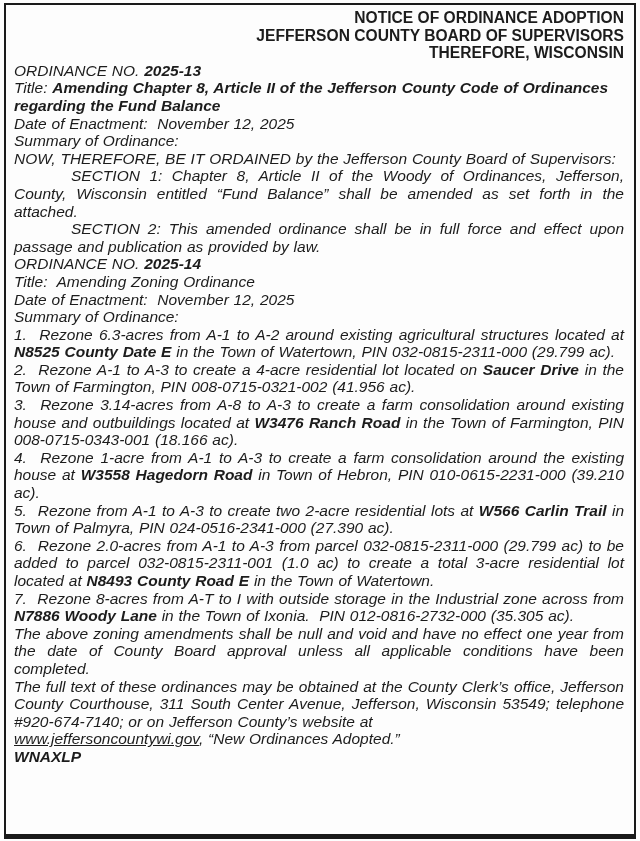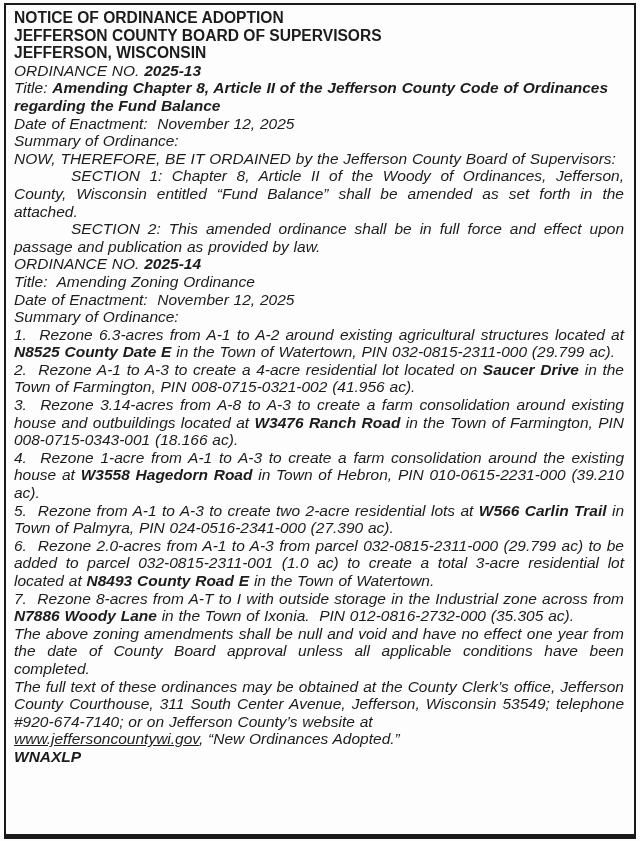--- a/index.html
+++ b/index.html
@@ -22,21 +22,21 @@
     left: 4px;
     right: 4px;
     bottom: 2px;
     border: 2px solid #1a1a1a;
     border-bottom-width: 5px;
     background: #fdfdfd;
     padding: 4px 10px 2px 8px;
     box-sizing: border-box;
   }
   .hline {
-    text-align: left;
+    text-align: right;
     font-weight: bold;
     font-size: 15.6px;
     line-height: 17.6px;
     white-space: pre-wrap;
   }
   .para {
     margin: 0;
     font-size: 15.5px;
     line-height: 17.6px;
     text-align: justify;
@@ -51,21 +51,21 @@
   .u { text-decoration: underline; }
 </style>
 </head>
 <body>
 
 <div class="page">
   <div class="notice-box">
 
     <div class="hline">NOTICE OF ORDINANCE ADOPTION</div>
     <div class="hline">JEFFERSON COUNTY BOARD OF SUPERVISORS</div>
-    <div class="hline">JEFFERSON, WISCONSIN</div>
+    <div class="hline">THEREFORE, WISCONSIN</div>
 
     <p class="para left"><span>ORDINANCE NO. </span><span class="b">2025-13</span></p>
     <p class="para left"><span>Title: </span><span class="b">Amending Chapter 8, Article II of the Jefferson County Code of Ordinances regarding the Fund Balance</span></p>
     <p class="para left"><span>Date of Enactment:  November 12, 2025</span></p>
     <p class="para left"><span>Summary of Ordinance:</span></p>
     <p class="para left"><span>NOW, THEREFORE, BE IT ORDAINED by the Jefferson County Board of Supervisors:</span></p>
     <p class="para indent"><span>SECTION 1: Chapter 8, Article II of the Woody of Ordinances, Jefferson, County, Wisconsin entitled “Fund Balance” shall be amended as set forth in the attached.</span></p>
     <p class="para indent"><span>SECTION 2: This amended ordinance shall be in full force and effect upon passage and publication as provided by law.</span></p>
 
     <p class="para left"><span>ORDINANCE NO. </span><span class="b">2025-14</span></p>

